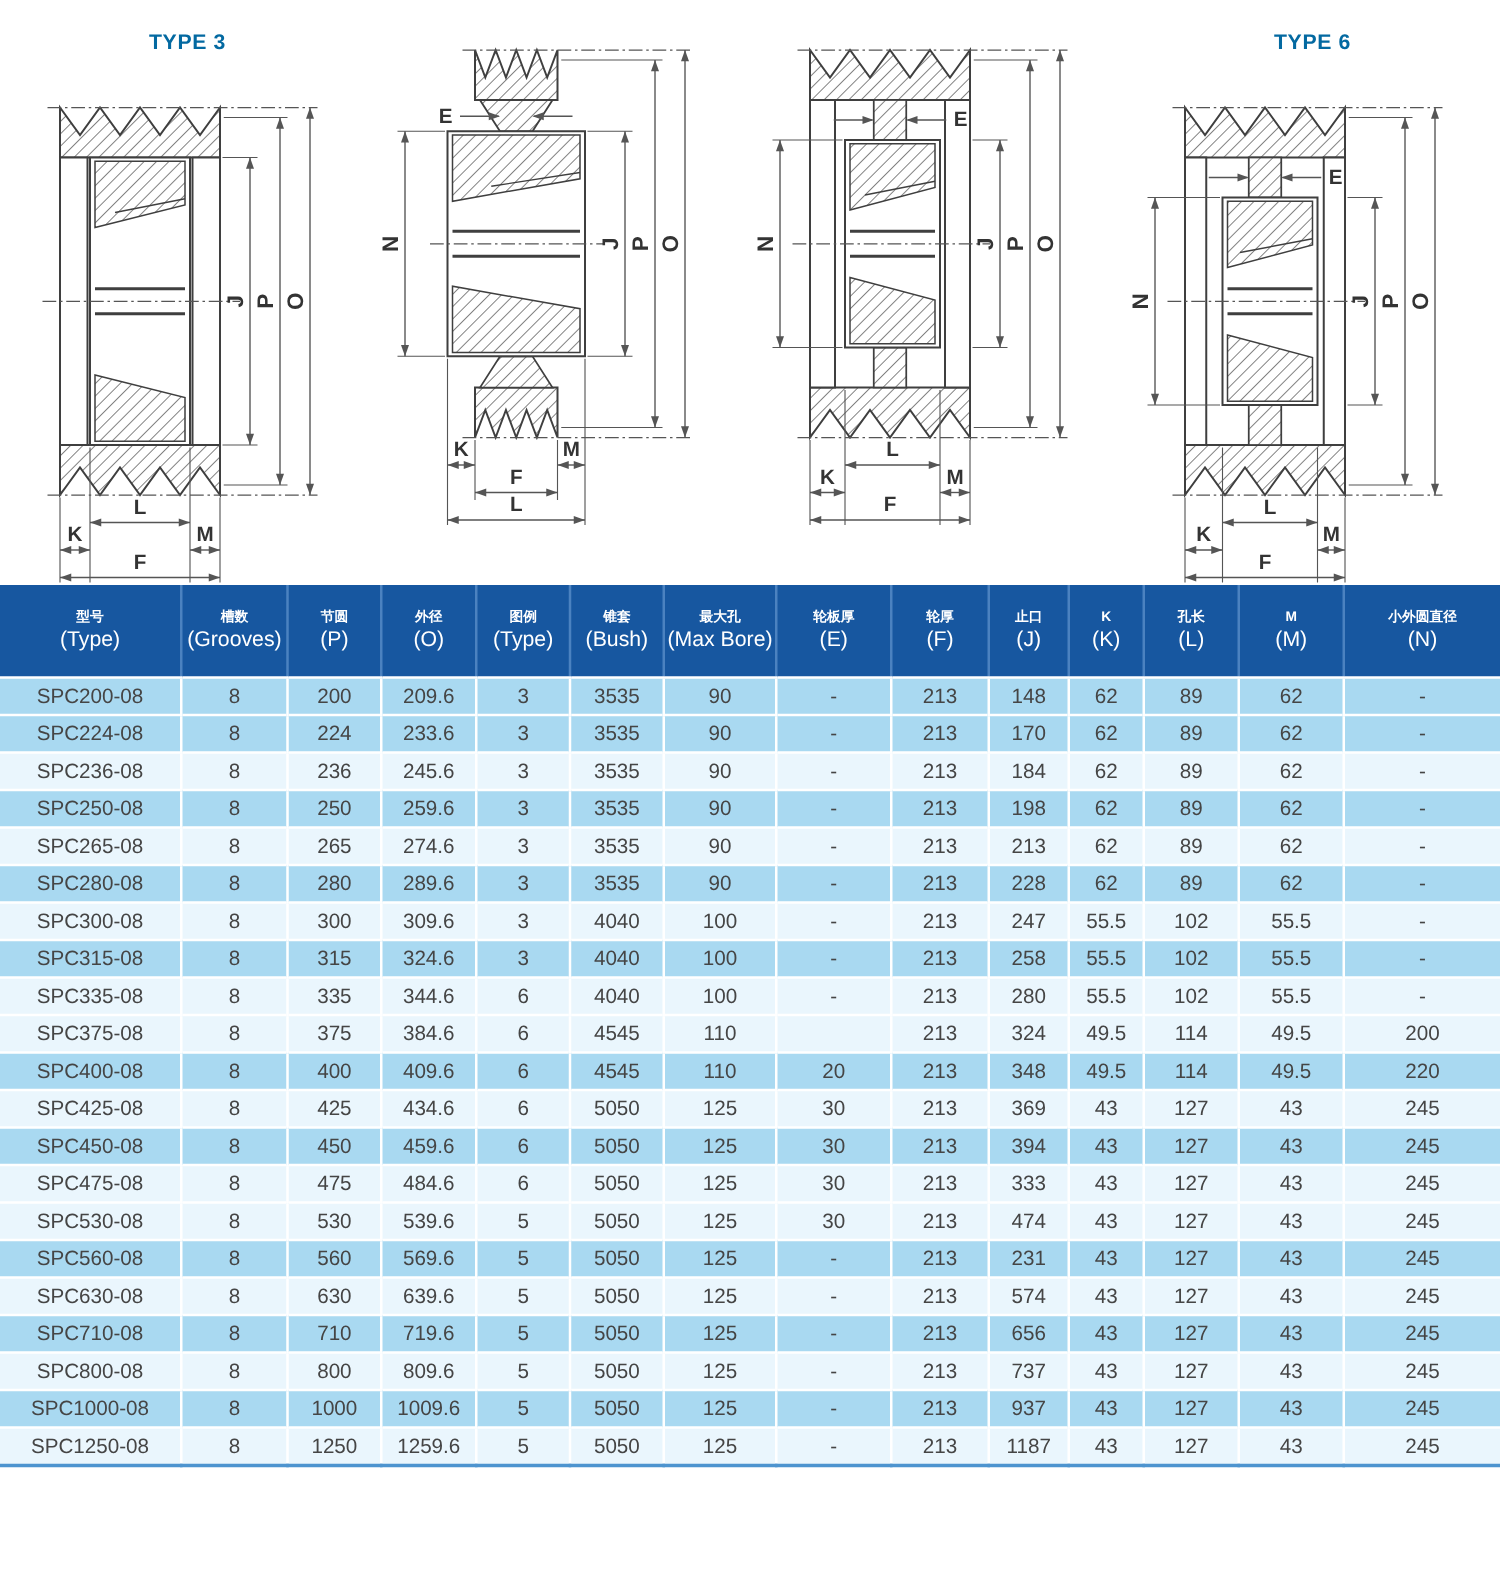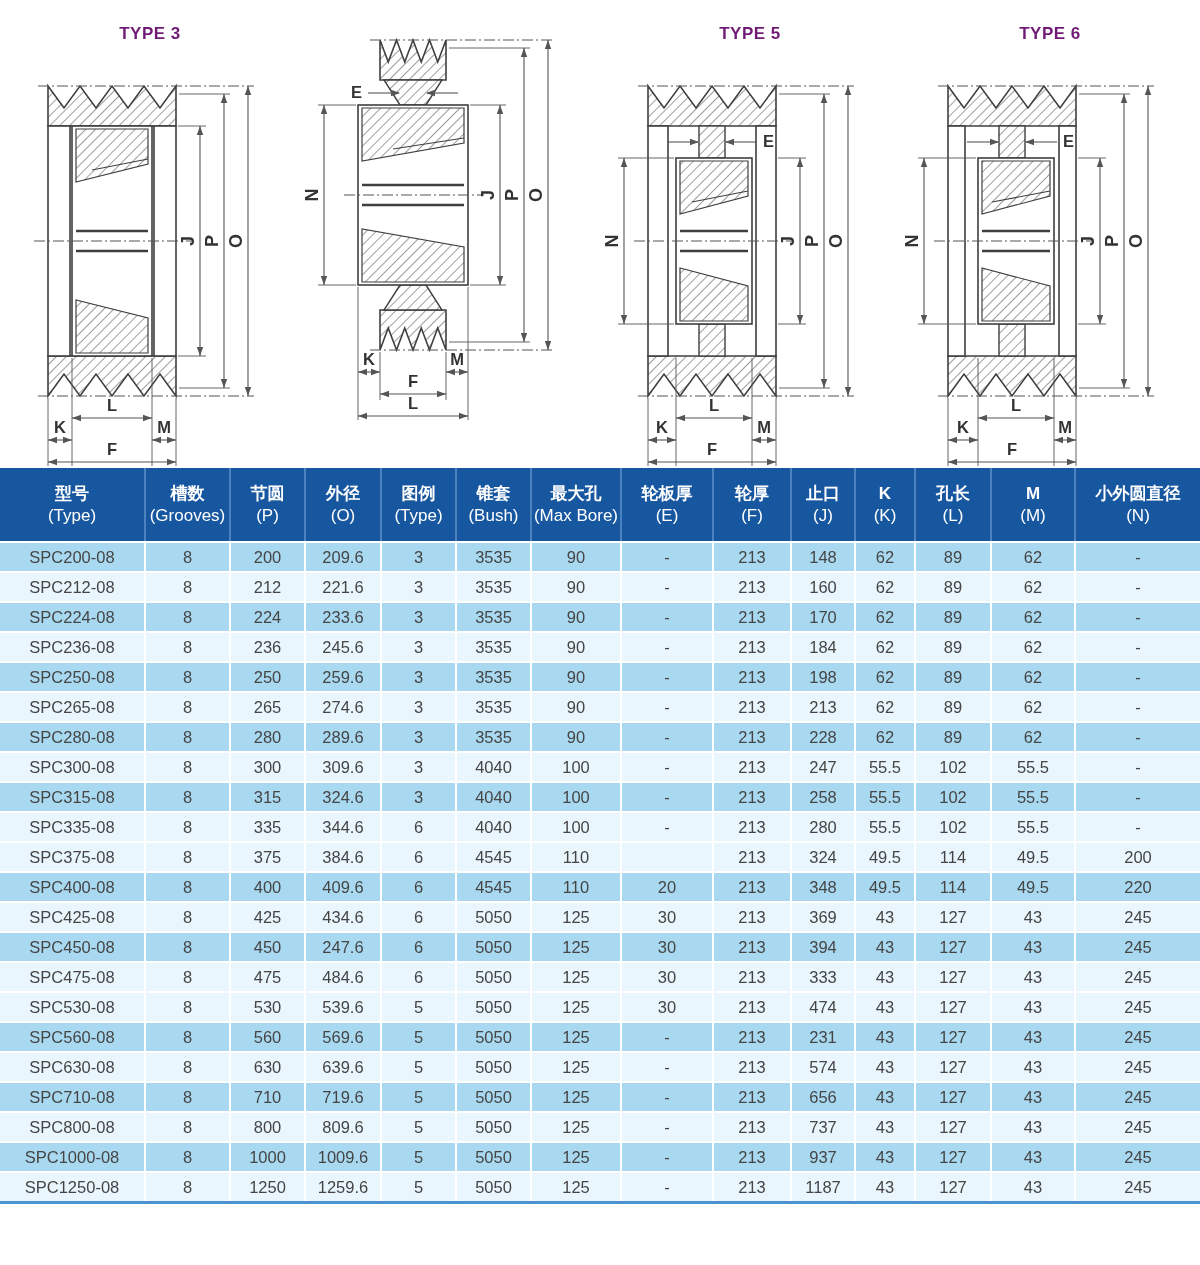--- a/index.html
+++ b/index.html
@@ -1,35 +1,35 @@
 <!DOCTYPE html>
 <html style="--header-bg: #1757a0; --header-div: #4b82c0; --row-dark: #a9d9f1; --row-light: #eaf6fd; --cell-text: #454545; --tbl-bottom: #4d94cf;"><head>
 <meta charset="utf-8">
 <style>
   html,body{margin:0;padding:0;background:#ffffff;}
   body{width:1200px;font-family:"Liberation Sans",sans-serif;}
   .diagrams{display:flex;width:1200px;height:468px;background:#fff;}
   .diagram{width:300px;position:relative;}
   .diagram-title{
     text-align:center;padding-top:24px;height:22px;
-    font-size:17px;font-weight:bold;color:#701a75;letter-spacing:.5px;
+    font-size:17px;font-weight:bold;color:#0369a1;letter-spacing:.5px;
   }
   .diagram svg{display:block;margin:0 auto;}
   table.spec{
     width:1200px;border-collapse:collapse;table-layout:fixed;
     border-bottom:3px solid var(--tbl-bottom,#4d94cf);
   }
   table.spec thead th{
     background:var(--header-bg,#1757a0);color:#fff;font-weight:bold;
     height:73px;padding:0;text-align:center;vertical-align:middle;
     border-left:2px solid var(--header-div,#4b82c0);
     border-bottom:2px solid #fff;
   }
   table.spec thead th:first-child{border-left:none;}
-  th .zh{font-size:17px;line-height:1.3;}
+  th .zh{font-size:11px;line-height:1.3;}
   th .en{font-size:17px;font-weight:normal;line-height:1.25;}
   table.spec tbody td{
     height:28px;padding:0;text-align:center;vertical-align:middle;
     font-size:16.5px;color:var(--cell-text,#454545);
     border-left:2px solid #fff;border-top:2px solid #fff;
   }
   table.spec tbody td:first-child{border-left:none;}
   tr.row-dark td{background:var(--row-dark,#a9d9f1);}
   tr.row-light td{background:var(--row-light,#eaf6fd);}
 </style>
@@ -161,21 +161,20 @@
         <polygon points="80,394 89,390.8 89,397.2" fill="#555555"></polygon>
         <polygon points="146,394 137,390.8 137,397.2" fill="#555555"></polygon>
         <text x="113" y="387" fill="#333333" font-size="16.5" font-weight="600" text-anchor="middle" font-family="&quot;Liberation Sans&quot;,sans-serif">F</text>
         <line x1="58" y1="416" x2="168" y2="416" stroke="#555555" stroke-width="1.1"></line>
         <polygon points="58,416 67,412.8 67,419.2" fill="#555555"></polygon>
         <polygon points="168,416 159,412.8 159,419.2" fill="#555555"></polygon>
         <text x="113" y="409" fill="#333333" font-size="16.5" font-weight="600" text-anchor="middle" font-family="&quot;Liberation Sans&quot;,sans-serif">L</text>
       </svg>
   </div>
   <div class="diagram">
-    <div class="diagram-title">TYPE 5</div>
     <svg width="300" height="422" viewBox="0 0 300 422">
         <defs>
           <pattern id="h2" width="7" height="7" patternUnits="userSpaceOnUse" patternTransform="rotate(45)">
             <rect width="7" height="7" fill="#ffffff"></rect>
             <line x1="0" y1="0" x2="0" y2="7" stroke="#5a5a5a" stroke-width="1.2"></line>
           </pattern>
         </defs>
         <polygon points="48,80 48,40 64,62 80,40 96,62 112,40 128,62 144,40 160,62 176,40 176,80" fill="url(#h2)" stroke="#3f3f3f" stroke-width="1.6"></polygon>
         <polygon points="48,310 48,350 64,328 80,350 96,328 112,350 128,328 144,350 160,328 176,350 176,310" fill="url(#h2)" stroke="#3f3f3f" stroke-width="1.6"></polygon>
         <rect x="48" y="80" width="20" height="230" fill="#fff" stroke="#3f3f3f" stroke-width="1.6"></rect>
@@ -402,36 +401,20 @@
         <td>3535</td>
         <td>90</td>
         <td>-</td>
         <td>213</td>
         <td>148</td>
         <td>62</td>
         <td>89</td>
         <td>62</td>
         <td>-</td>
       </tr>
-      <tr class="row-light">
-        <td>SPC212-08</td>
-        <td>8</td>
-        <td>212</td>
-        <td>221.6</td>
-        <td>3</td>
-        <td>3535</td>
-        <td>90</td>
-        <td>-</td>
-        <td>213</td>
-        <td>160</td>
-        <td>62</td>
-        <td>89</td>
-        <td>62</td>
-        <td>-</td>
-      </tr>
       <tr class="row-dark">
         <td>SPC224-08</td>
         <td>8</td>
         <td>224</td>
         <td>233.6</td>
         <td>3</td>
         <td>3535</td>
         <td>90</td>
         <td>-</td>
         <td>213</td>
@@ -598,21 +581,21 @@
         <td>369</td>
         <td>43</td>
         <td>127</td>
         <td>43</td>
         <td>245</td>
       </tr>
       <tr class="row-dark">
         <td>SPC450-08</td>
         <td>8</td>
         <td>450</td>
-        <td>247.6</td>
+        <td>459.6</td>
         <td>6</td>
         <td>5050</td>
         <td>125</td>
         <td>30</td>
         <td>213</td>
         <td>394</td>
         <td>43</td>
         <td>127</td>
         <td>43</td>
         <td>245</td>

